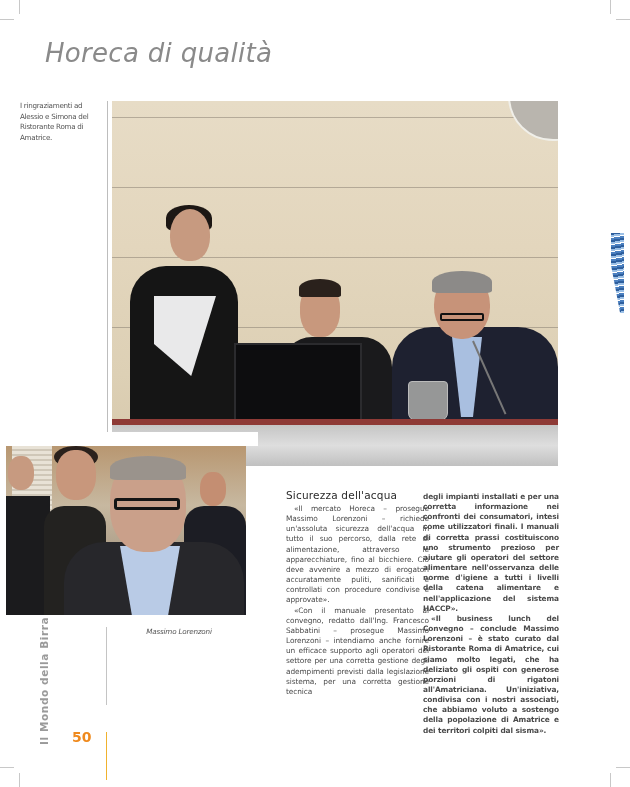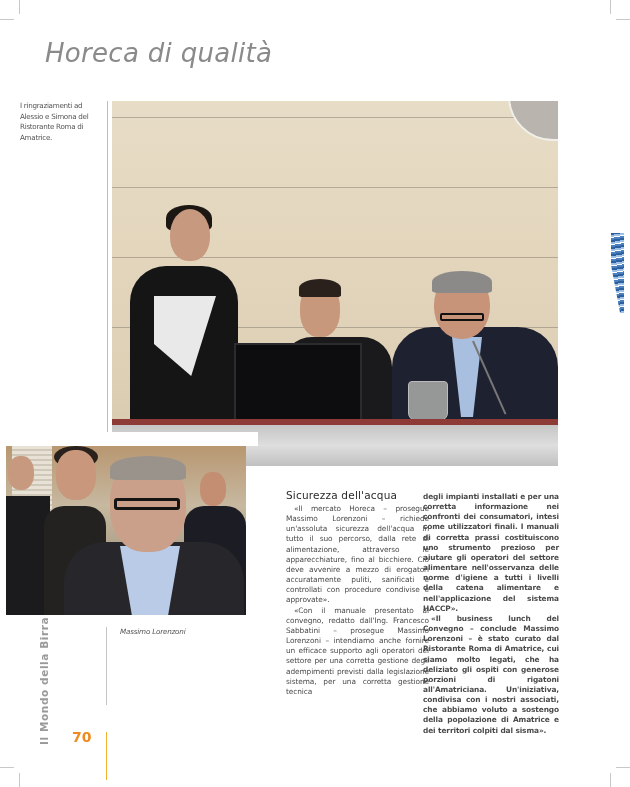--- a/index.html
+++ b/index.html
@@ -74,21 +74,21 @@
   .cm-hair { left: 48px; top: 0; width: 44px; height: 22px; background: #2a211c; border-radius: 50%; }
   .rm-body { left: 178px; top: 60px; width: 62px; height: 110px; background: #1c1d24; border-radius: 20px 20px 0 0; }
   .rm-head { left: 194px; top: 26px; width: 26px; height: 34px; background: #c48e72; border-radius: 45%; }
   .main-body { left: 58px; top: 96px; width: 180px; height: 80px; background: #27272b; border-radius: 40px 40px 0 0; }
   .main-shirt { left: 114px; top: 100px; width: 60px; height: 70px; background: #b9cbe6; clip-path: polygon(0 0,100% 0,80% 100%,20% 100%); }
   .main-head { left: 104px; top: 10px; width: 76px; height: 96px; background: #caa08a; border-radius: 46% 46% 44% 44%; }
   .main-hair { left: 104px; top: 10px; width: 76px; height: 24px; background: #9a938c; border-radius: 50% 50% 10% 10%; }
   .main-glasses { left: 108px; top: 52px; width: 66px; height: 12px; border: 3px solid #141414; border-radius: 3px; }
 
   .portrait-caption {
-    position: absolute; left: 120px; top: 627px; width: 118px; text-align: left;
+    position: absolute; left: 120px; top: 627px; width: 118px; text-align: center;
     font-style: italic; font-size: 7.2px; color: #555; letter-spacing: -0.2px;
   }
   .left-rule { position: absolute; left: 106px; top: 627px; width: 1px; height: 78px; background: #c4c4c4; }
   .orange-rule { position: absolute; left: 106px; top: 732px; width: 1px; height: 48px; background: #f0b22e; }
 
   .mag-name {
     position: absolute; left: 38px; top: 745px;
     transform: rotate(-90deg); transform-origin: left top;
     font-size: 10.5px; font-weight: bold; color: #9a9a9a; letter-spacing: 0.6px; white-space: nowrap;
   }
@@ -172,21 +172,21 @@
   <div class="pp main-hair"></div>
   <div class="pp main-glasses"></div>
 </div>
 
 <div class="portrait-caption">Massimo Lorenzoni</div>
 
 <div class="left-rule"></div>
 <div class="orange-rule"></div>
 
 <div class="mag-name">Il Mondo della Birra</div>
-<div class="page-number">70</div>
+<div class="page-number">50</div>
 
 <div class="decor-strip"></div>
 
 <h2 class="section-heading">Sicurezza dell'acqua</h2>
 
 <div class="col col-1">
   <p>«Il mercato Horeca – prosegue Massimo Lorenzoni – richiede un'assoluta sicurezza dell'acqua in tutto il suo percorso, dalla rete di alimentazione, attraverso le apparecchiature, fino al bicchiere. Ciò deve avvenire a mezzo di erogatori accuratamente puliti, sanificati e controllati con procedure condivise e approvate».</p>
   <p>«Con il manuale presentato al convegno, redatto dall'Ing. Francesco Sabbatini – prosegue Massimo Lorenzoni – intendiamo anche fornire un efficace supporto agli operatori del settore per una corretta gestione degli adempimenti previsti dalla legislazione sistema, per una corretta gestione tecnica</p>
 </div>
 

